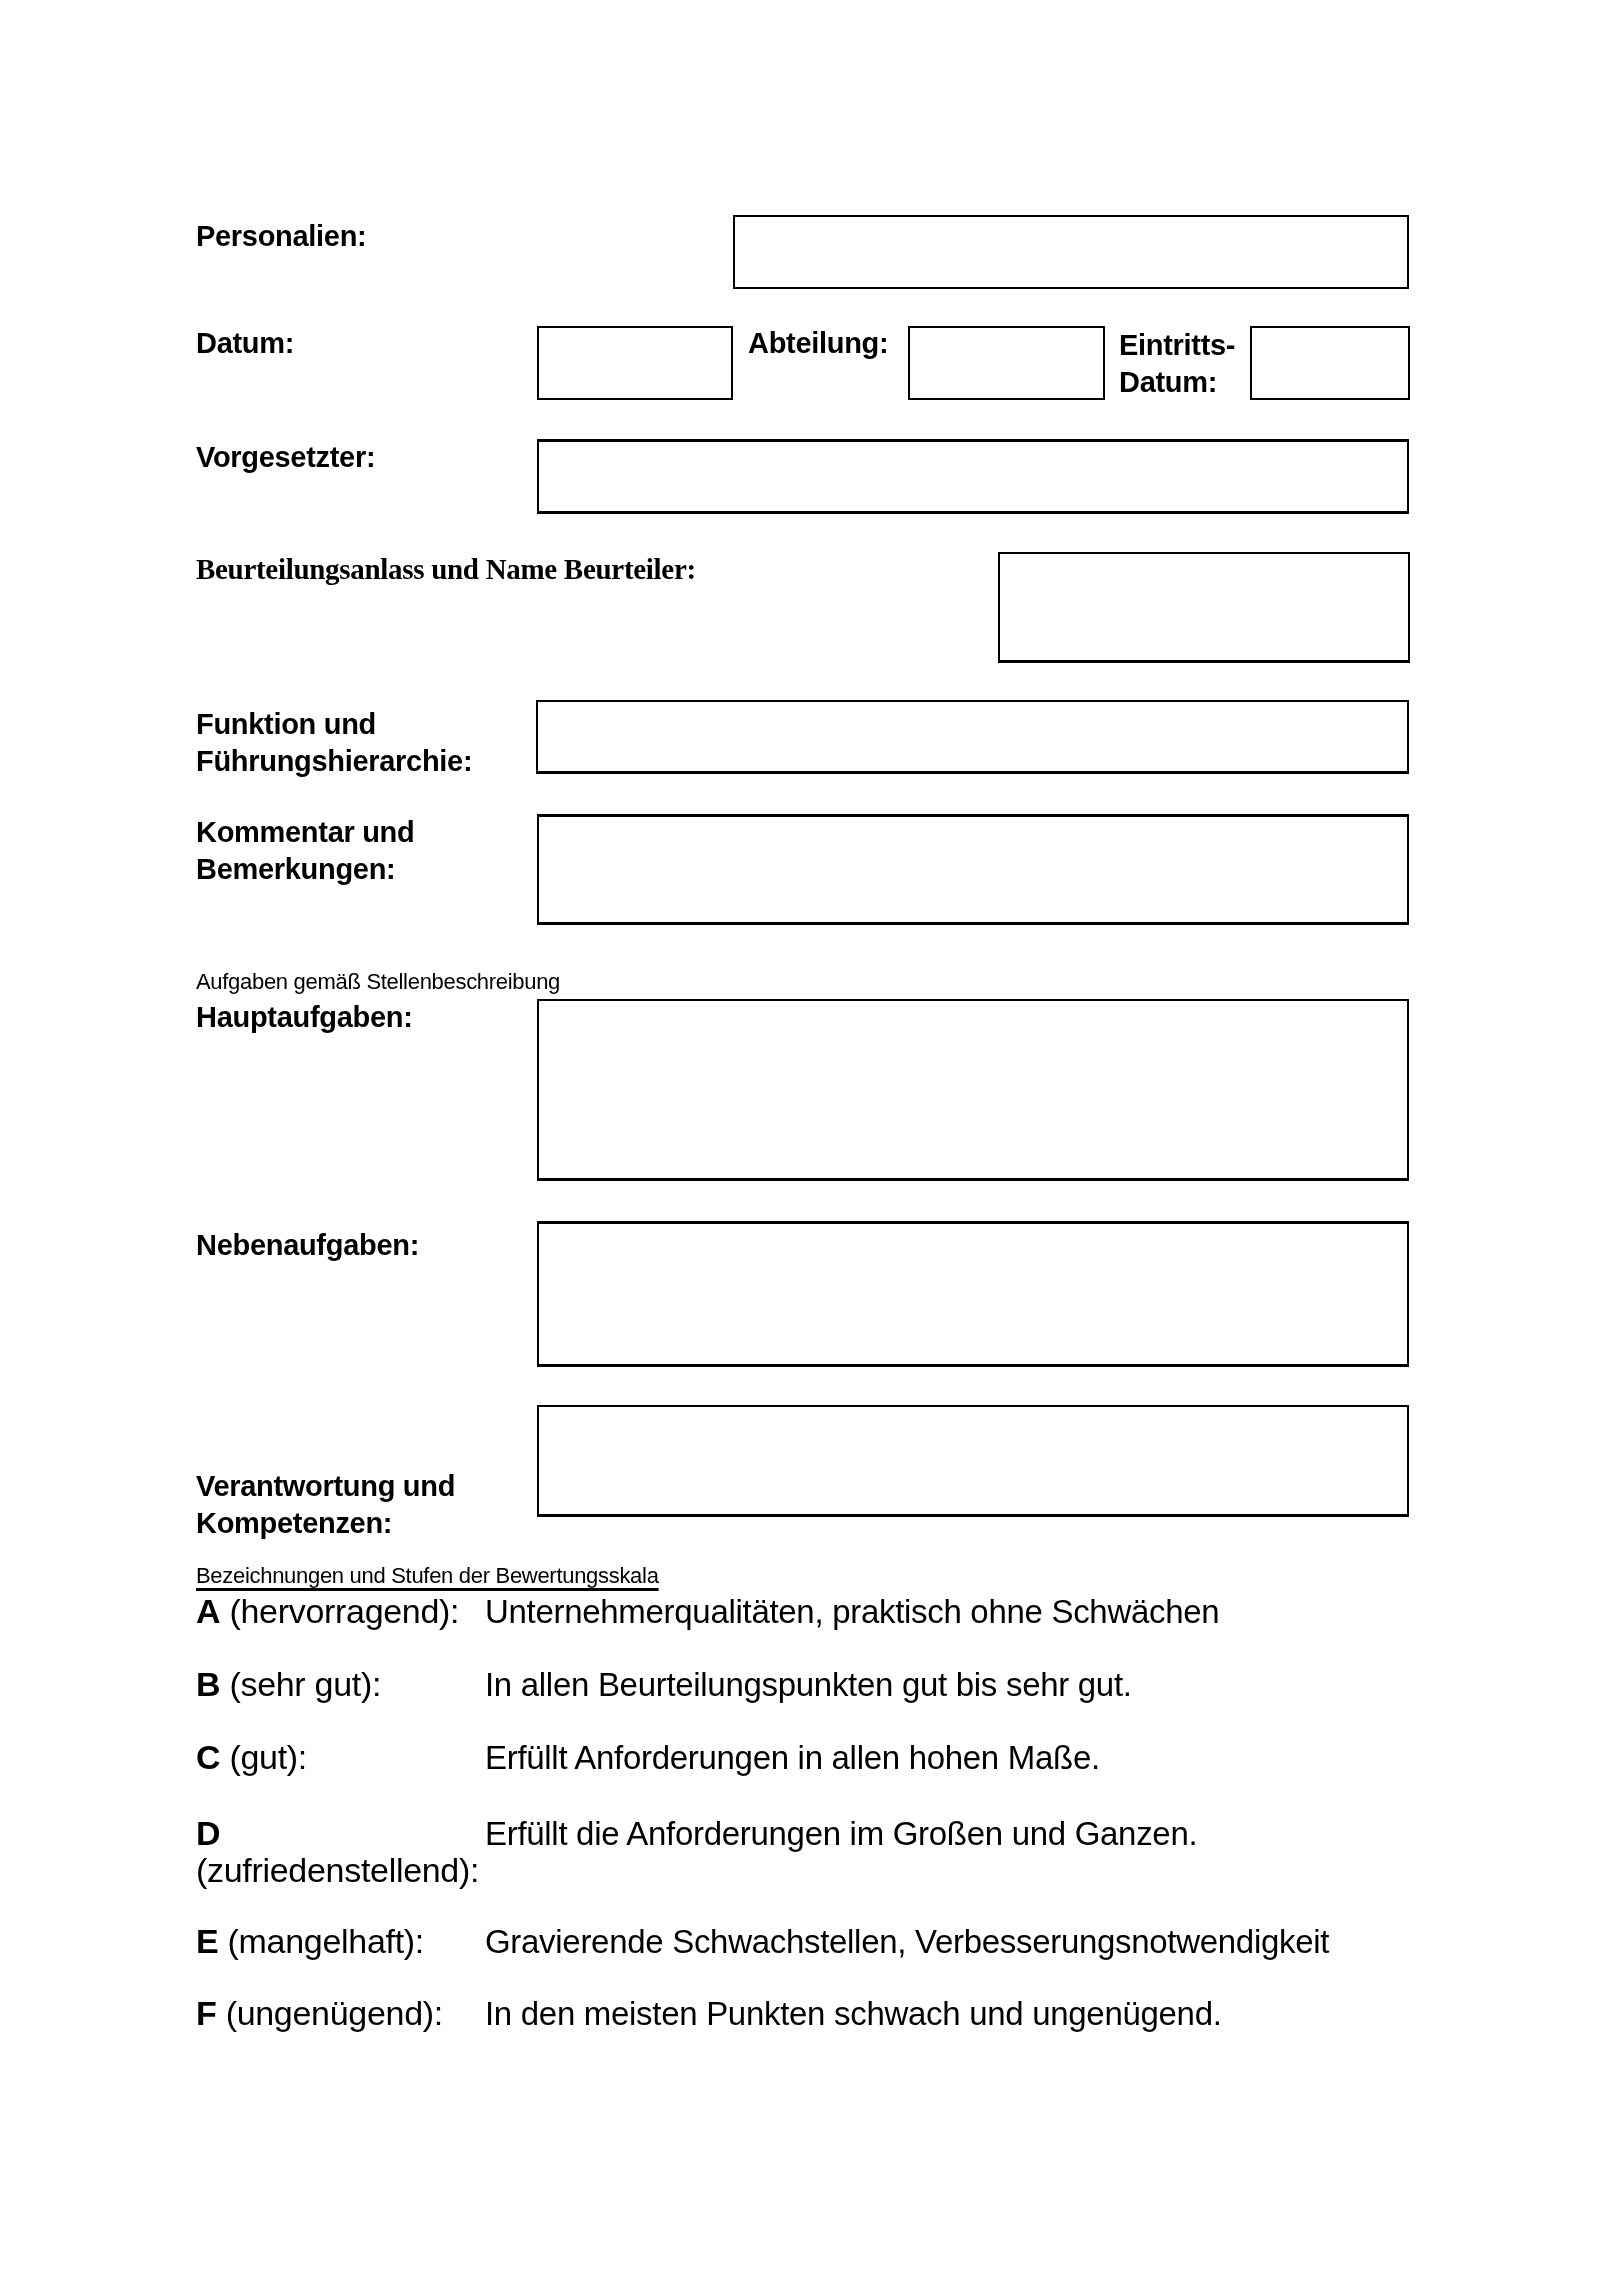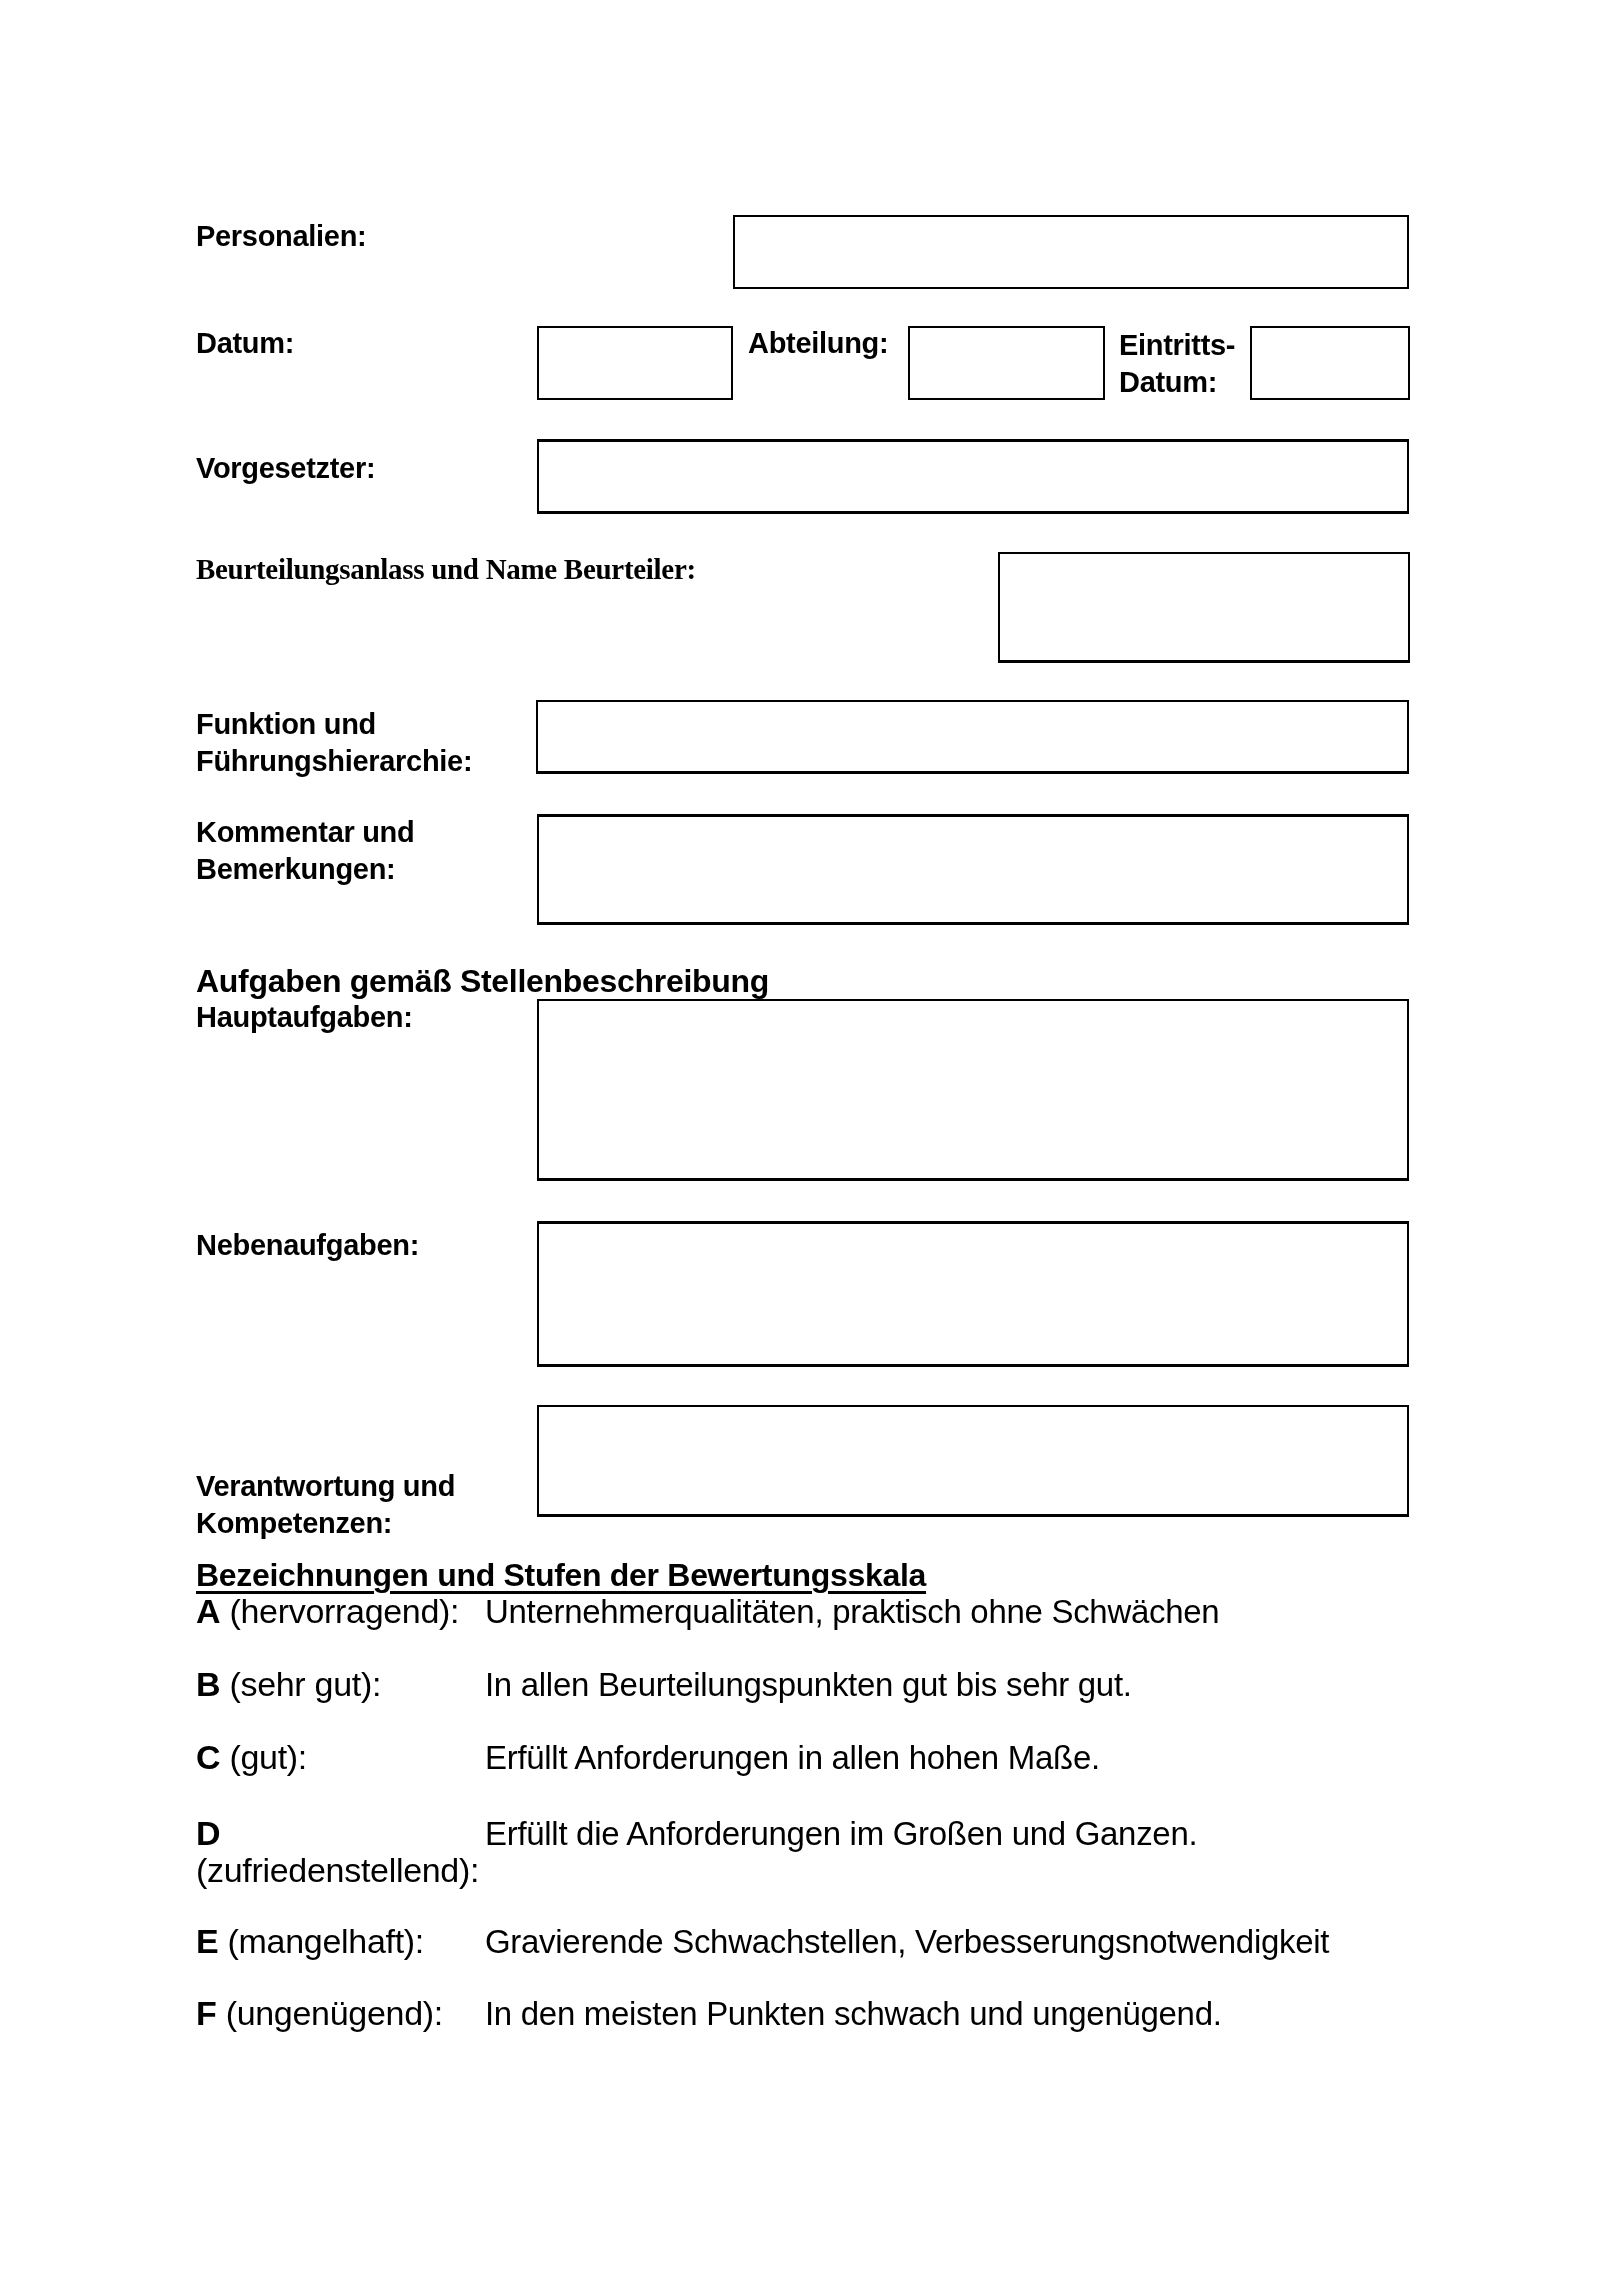--- a/index.html
+++ b/index.html
@@ -17,22 +17,22 @@
     position: absolute;
     font-size: 29px;
     font-weight: bold;
     line-height: 37px;
     white-space: nowrap;
   }
   .lbl .line { display: block; }
 
   .heading {
     position: absolute;
-    font-size: 32px;
-    font-weight: bold;
+    font-size: 22px;
+    font-weight: normal;
     line-height: 37px;
     white-space: nowrap;
   }
   .underlined {
     text-decoration: underline;
     text-decoration-thickness: 2.9px;
     text-underline-offset: 4.9px;
   }
 
   .box {
@@ -76,21 +76,21 @@
 
   <div class="lbl" style="left:748px; top:325px;">Abteilung:</div>
   <div class="box" style="left:908px; top:326px; width:197px; height:74px;"></div>
 
   <div class="lbl" style="left:1119px; top:327px;">
     <span class="line">Eintritts-</span>
     <span class="line">Datum:</span>
   </div>
   <div class="box" style="left:1250px; top:326px; width:160px; height:74px;"></div>
 
-  <div class="lbl" style="left:196px; top:450px;">Vorgesetzter:</div>
+  <div class="lbl" style="left:196px; top:439px;">Vorgesetzter:</div>
   <div class="box bt4 bb4" style="left:537px; top:439px; width:872px; height:75px;"></div>
 
   <div class="lbl" style="left:196px; top:551px;font-family:Liberation Serif, serif;">Beurteilungsanlass und Name Beurteiler:</div>
   <div class="box bb4" style="left:998px; top:552px; width:412px; height:111px;"></div>
 
   <div class="lbl" style="left:196px; top:706px;">
     <span class="line">Funktion und</span>
     <span class="line">Führungshierarchie:</span>
   </div>
   <div class="box bb4" style="left:536px; top:700px; width:873px; height:74px;"></div>

